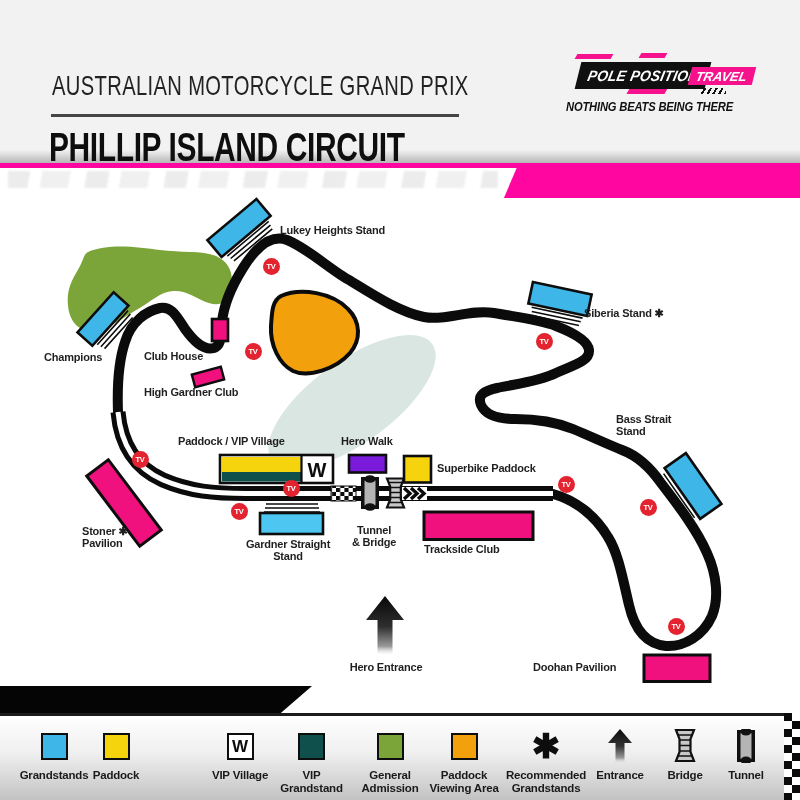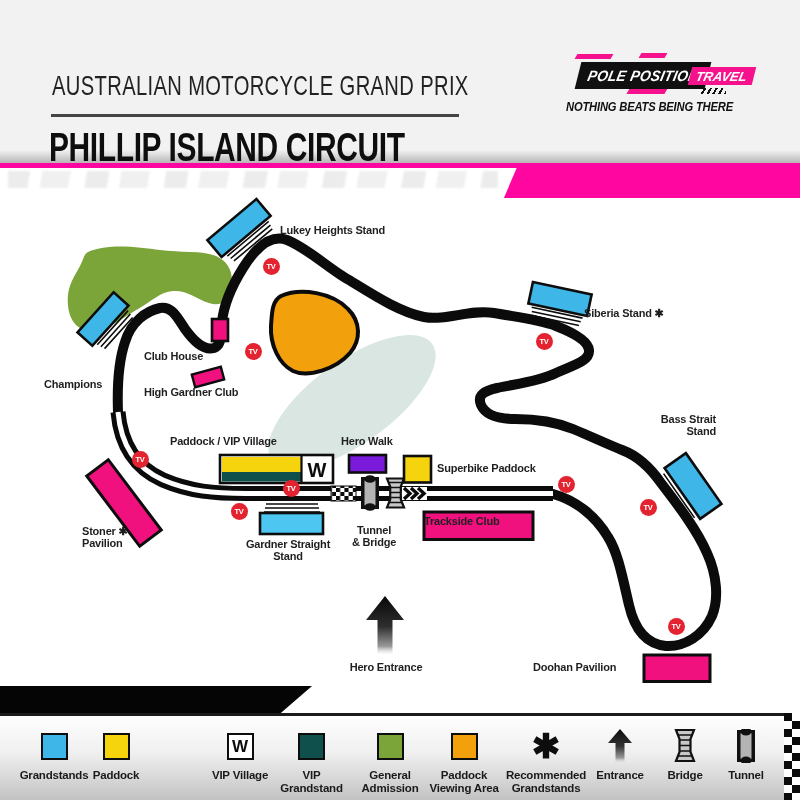--- a/index.html
+++ b/index.html
@@ -33,21 +33,21 @@
   .pink-line{position:absolute;left:0;top:163px;width:800px;height:5px;background:#ff06a0;}
   .pink-block{position:absolute;left:500px;top:167px;width:300px;height:31px;background:#ff06a0;
     clip-path:polygon(5.7% 0,100% 0,100% 100%,1.3% 100%);}
   .watermark{position:absolute;left:8px;top:171px;width:490px;height:17px;opacity:.85;filter:blur(1px);
     background:repeating-linear-gradient(100deg,#e9e9e9 0 22px,transparent 22px 34px,#eeeeee 34px 62px,transparent 62px 78px);}
 
   
   .mlabel{position:absolute;font-size:11px;font-weight:700;color:#1f1f1f;white-space:pre-line;
     letter-spacing:-.2px;line-height:1.12;}
   .mlabel.center{text-align:center;}
-  .mlabel.right{text-align:right;}
+  .mlabel.right{}
 
   
   .tv{position:absolute;width:17px;height:17px;border-radius:50%;background:#e32330;color:#fff;
     font-size:7.5px;font-weight:800;display:flex;align-items:center;justify-content:center;letter-spacing:-.3px;}
 
   
   .black-band{position:absolute;left:0;top:686px;width:312px;height:27px;background:#050505;
     clip-path:polygon(0 0,100% 0,90% 100%,0 100%);}
   .legend{position:absolute;left:0;top:713px;width:800px;height:87px;border-top:3px solid #1c1c1c;
     box-sizing:border-box;background:linear-gradient(180deg,#ffffff 0%,#efefef 45%,#c2c2c2 100%);}
@@ -184,35 +184,35 @@
     </g>
 
     <rect x="349" y="455" width="37" height="17.5" fill="#7a1bdb" stroke="#0d0d0d" stroke-width="2.6"></rect>
     <rect x="404" y="456" width="27" height="26.5" fill="#f5d40e" stroke="#0d0d0d" stroke-width="2.6"></rect>
 
     <polygon fill="url(#gfade)" points="385,596 366,620 377.5,620 377.5,654 392.5,654 392.5,620 404,620"></polygon>
   </svg>
 
   <div class="mlabel" style="left:280px;top:224px;">Lukey Heights Stand</div>
   <div class="mlabel" style="left:584px;top:307px;">Siberia Stand ✱</div>
-  <div class="mlabel" style="left:44px;top:351px;margin-top:27px;">Champions</div>
+  <div class="mlabel" style="left:44px;top:351px;">Champions</div>
   <div class="mlabel" style="left:144px;top:350px;">Club House</div>
   <div class="mlabel" style="left:144px;top:386px;">High Gardner Club</div>
-  <div class="mlabel" style="left:170px;top:435px;text-align:right;">Paddock / VIP Village</div>
+  <div class="mlabel" style="left:178px;top:435px;text-align:right;">Paddock / VIP Village</div>
   <div class="mlabel" style="left:341px;top:435px;text-align:center;">Hero Walk</div>
   <div class="mlabel" style="left:437px;top:462px;">Superbike Paddock</div>
   <div class="mlabel right" style="left:616px;top:413px;width:100px;">Bass Strait
 Stand</div>
   <div class="mlabel" style="left:82px;top:525px;">Stoner ✱
 Pavilion</div>
   <div class="mlabel center" style="left:218px;top:538px;width:140px;">Gardner Straight
 Stand</div>
   <div class="mlabel center" style="left:324px;top:524px;width:100px;">Tunnel
 &amp; Bridge</div>
-  <div class="mlabel" style="left:424px;top:515px;">Trackside Club</div>
+  <div class="mlabel" style="left:424px;top:543px;">Trackside Club</div>
   <div class="mlabel" style="left:533px;top:661px;">Doohan Pavilion</div>
   <div class="mlabel center" style="left:316px;top:661px;width:140px;">Hero Entrance</div>
 
   <div class="tv" style="left:262.5px;top:257.5px;">TV</div>
   <div class="tv" style="left:244.5px;top:342.5px;">TV</div>
   <div class="tv" style="left:535.5px;top:332.5px;">TV</div>
   <div class="tv" style="left:557.5px;top:475.5px;">TV</div>
   <div class="tv" style="left:639.5px;top:498.5px;">TV</div>
   <div class="tv" style="left:667.5px;top:617.5px;">TV</div>
   <div class="tv" style="left:282.5px;top:479.5px;">TV</div>

